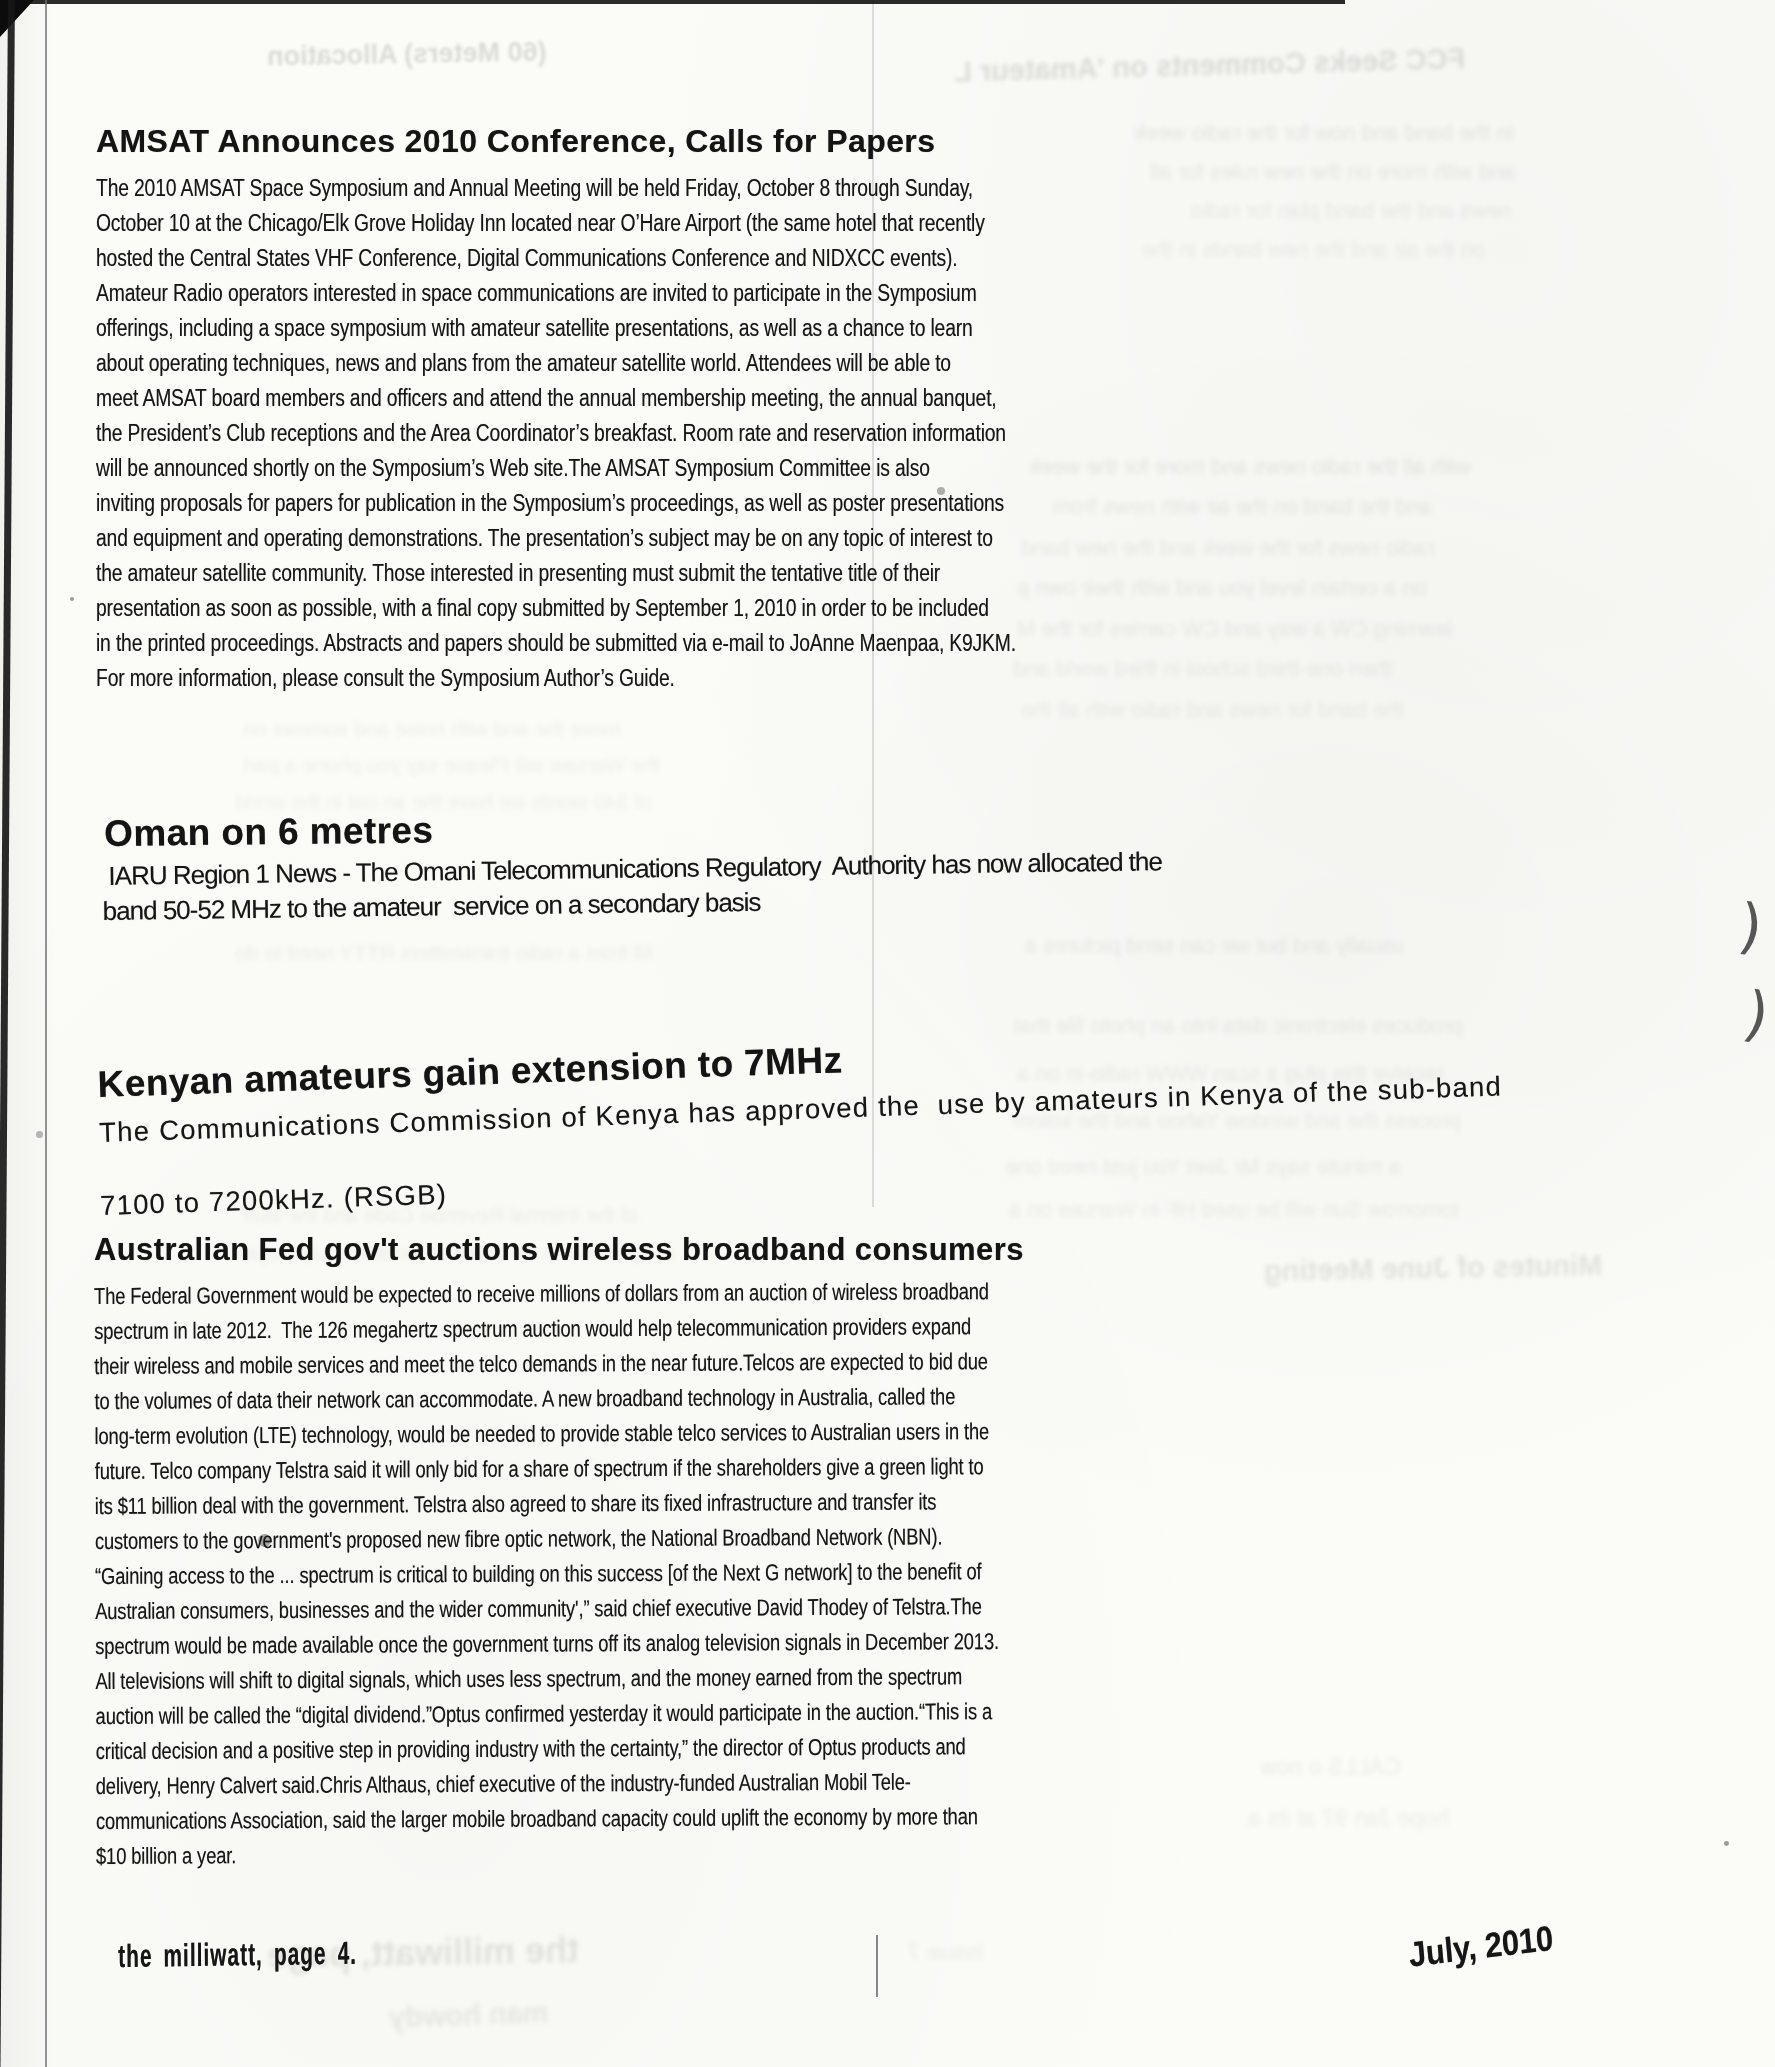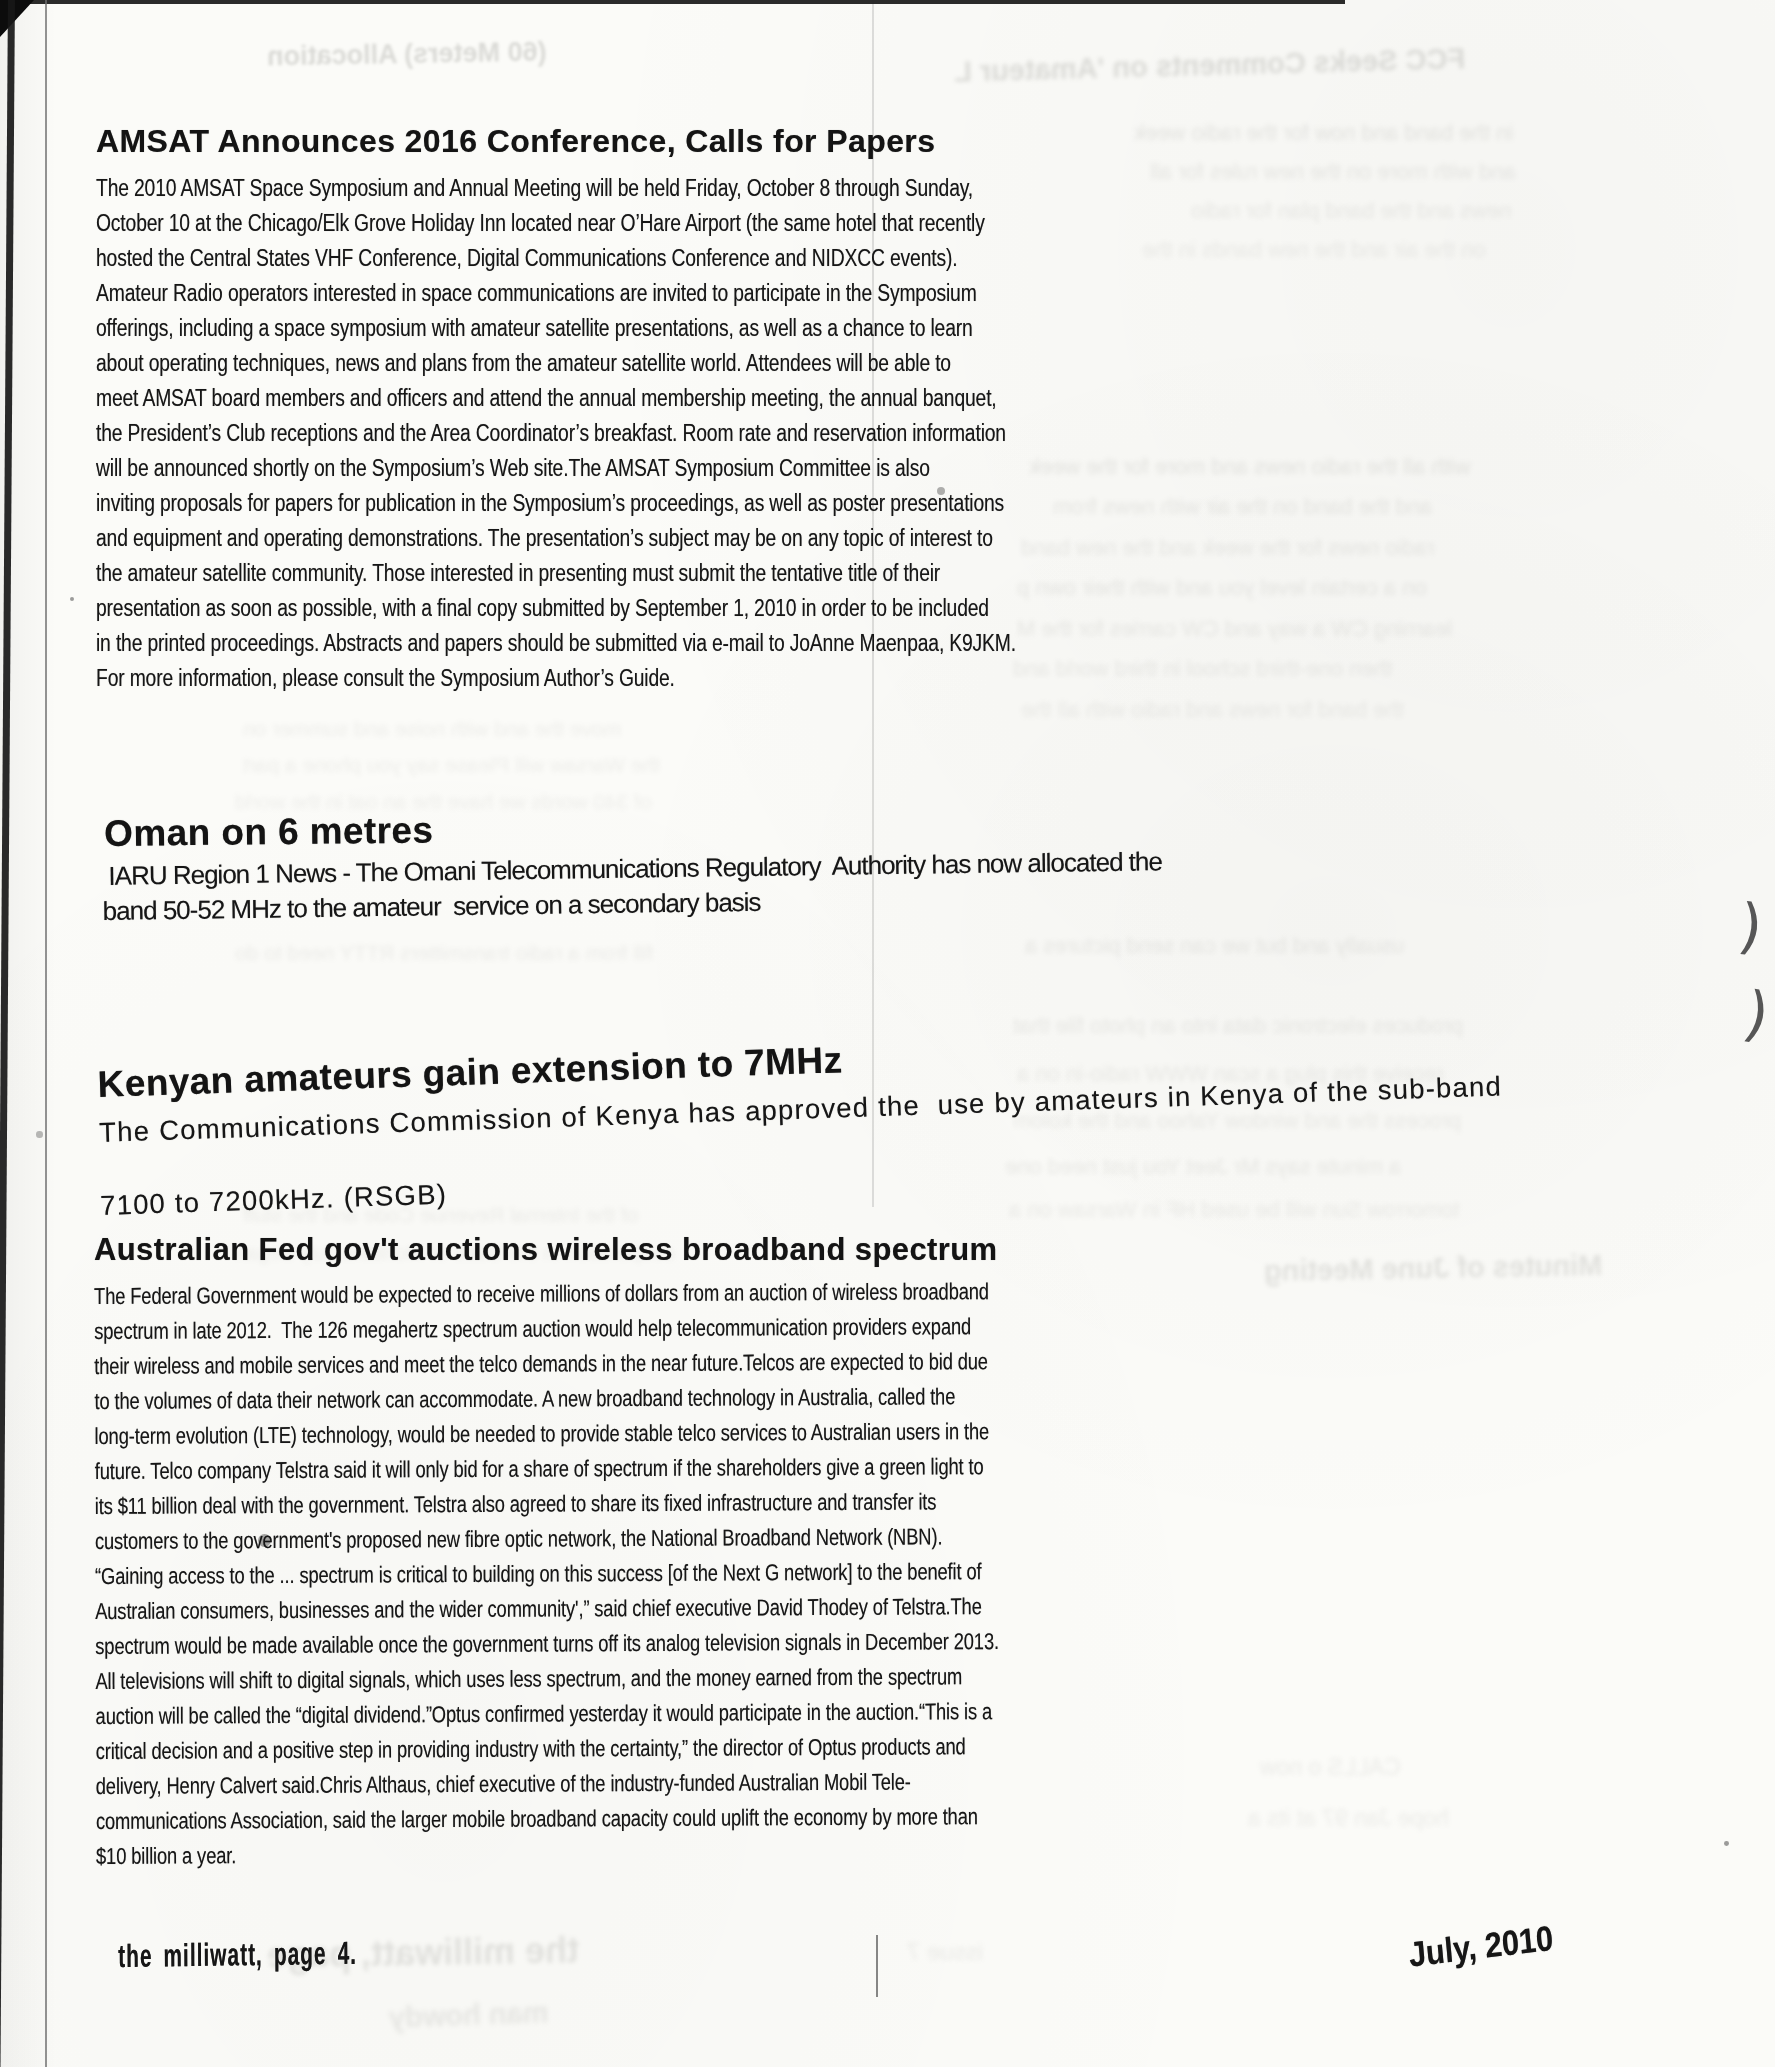--- a/index.html
+++ b/index.html
@@ -110,21 +110,21 @@
 
   <div id="speck-layer">
       <span class="speck" style="left: 258px; top: 1534px; width: 13px; height: 13px; opacity: 0.45;"></span>
       <span class="speck" style="left: 937px; top: 487px; width: 8px; height: 8px; opacity: 0.4;"></span>
       <span class="speck" style="left: 1724px; top: 1841px; width: 4.9px; height: 4.9px; opacity: 0.5;"></span>
       <span class="speck" style="left: 70px; top: 597px; width: 4px; height: 4px; opacity: 0.5;"></span>
       <span class="speck" style="left: 36px; top: 1131px; width: 6.5px; height: 6.5px; opacity: 0.35;"></span>
     </div>
 
   <section>
-    <h2 class="abs amsat-title">AMSAT Announces 2016 Conference, Calls for Papers</h2>
+    <h2 class="abs amsat-title">AMSAT Announces 2010 Conference, Calls for Papers</h2>
     <div class="abs para amsat-para">
         <div class="line">The 2010 AMSAT Space Symposium and Annual Meeting will be held Friday, October 8 through Sunday,</div>
         <div class="line">October 10 at the Chicago/Elk Grove Holiday Inn located near O’Hare Airport (the same hotel that recently</div>
         <div class="line">hosted the Central States VHF Conference, Digital Communications Conference and NIDXCC events).</div>
         <div class="line">Amateur Radio operators interested in space communications are invited to participate in the Symposium</div>
         <div class="line">offerings, including a space symposium with amateur satellite presentations, as well as a chance to learn</div>
         <div class="line">about operating techniques, news and plans from the amateur satellite world. Attendees will be able to</div>
         <div class="line">meet AMSAT board members and officers and attend the annual membership meeting, the annual banquet,</div>
         <div class="line">the President’s Club receptions and the Area Coordinator’s breakfast. Room rate and reservation information</div>
         <div class="line">will be announced shortly on the Symposium’s Web site.The AMSAT Symposium Committee is also</div>
@@ -147,21 +147,21 @@
 
   <section class="abs kenya-block">
     <h2 class="kenya-title">Kenyan amateurs gain extension to 7MHz</h2>
     <div class="para kenya-para">
         <div class="line">The Communications Commission of Kenya has approved the  use by amateurs in Kenya of the sub-band</div>
         <div class="line">7100 to 7200kHz. (RSGB)</div>
       </div>
   </section>
 
   <section>
-    <h2 class="abs aus-title">Australian Fed gov't auctions wireless broadband spectrum</h2>
+    <h2 class="abs aus-title">Australian Fed gov't auctions wireless broadband consumers</h2>
     <div class="abs para aus-para">
         <div class="line">The Federal Government would be expected to receive millions of dollars from an auction of wireless broadband</div>
         <div class="line">spectrum in late 2012.  The 126 megahertz spectrum auction would help telecommunication providers expand</div>
         <div class="line">their wireless and mobile services and meet the telco demands in the near future.Telcos are expected to bid due</div>
         <div class="line">to the volumes of data their network can accommodate. A new broadband technology in Australia, called the</div>
         <div class="line">long-term evolution (LTE) technology, would be needed to provide stable telco services to Australian users in the</div>
         <div class="line">future. Telco company Telstra said it will only bid for a share of spectrum if the shareholders give a green light to</div>
         <div class="line">its $11 billion deal with the government. Telstra also agreed to share its fixed infrastructure and transfer its</div>
         <div class="line">customers to the government's proposed new fibre optic network, the National Broadband Network (NBN).</div>
         <div class="line">“Gaining access to the ... spectrum is critical to building on this success [of the Next G network] to the benefit of</div>

